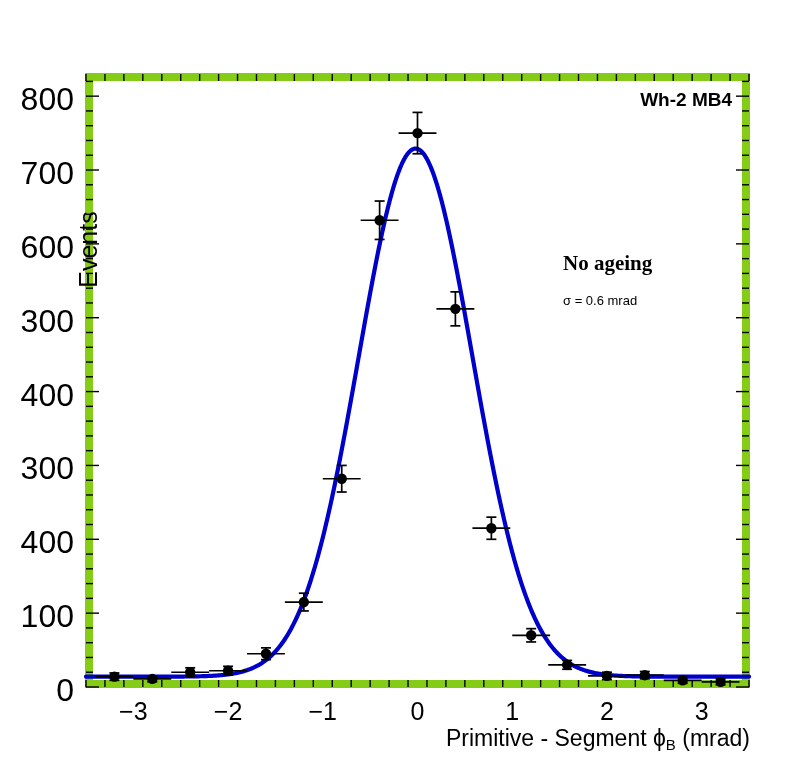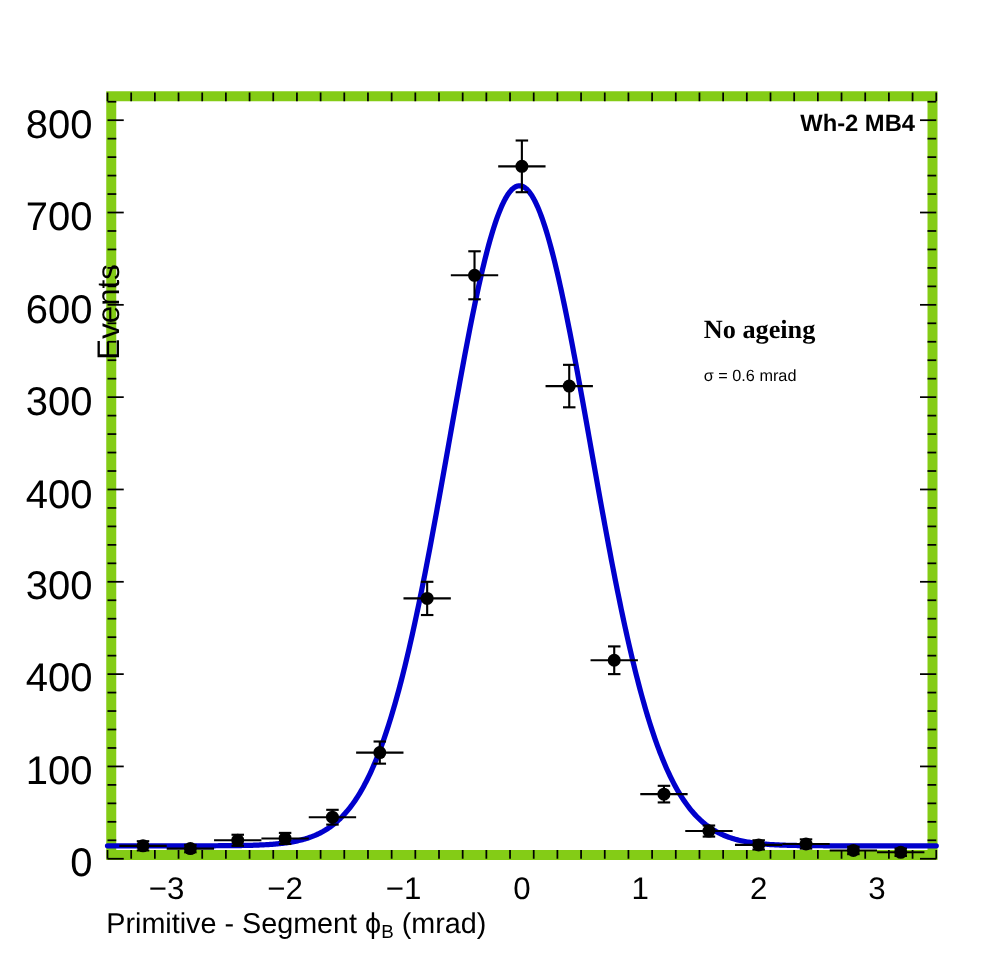--- a/index.html
+++ b/index.html
@@ -27,21 +27,21 @@
 
   .ann-bold{position:absolute;left:470px;top:170px;font-family:"Liberation Serif",serif;
             font-weight:bold;font-size:21px;}
   .ann-sigma{position:absolute;left:470px;top:212px;font-family:"Liberation Sans",sans-serif;
              font-size:13px;}
 
   
   .ylabel{position:absolute;left:-12px;top:235px;width:200px;text-align:center;
           transform:rotate(-90deg);transform-origin:center center;
           font-size:25px;font-family:"Liberation Sans",sans-serif;}
-  .xlabel{position:absolute;left:85px;top:725px;width:665px;text-align:left;
+  .xlabel{position:absolute;left:85px;top:725px;width:665px;text-align:right;
           font-size:23px;font-family:"Liberation Sans",sans-serif;}
   .xlabel sub{font-size:15px;vertical-align:-4px;}
 
   .ytick-txt{position:absolute;right:0;text-align:right;width:70px;
              font-size:32px;font-family:"Liberation Sans",sans-serif;
              transform:translateY(-15px);}
   .xtick-txt{position:absolute;text-align:center;width:60px;
              font-size:25px;font-family:"Liberation Sans",sans-serif;
              transform:translateX(-30px);}
 

